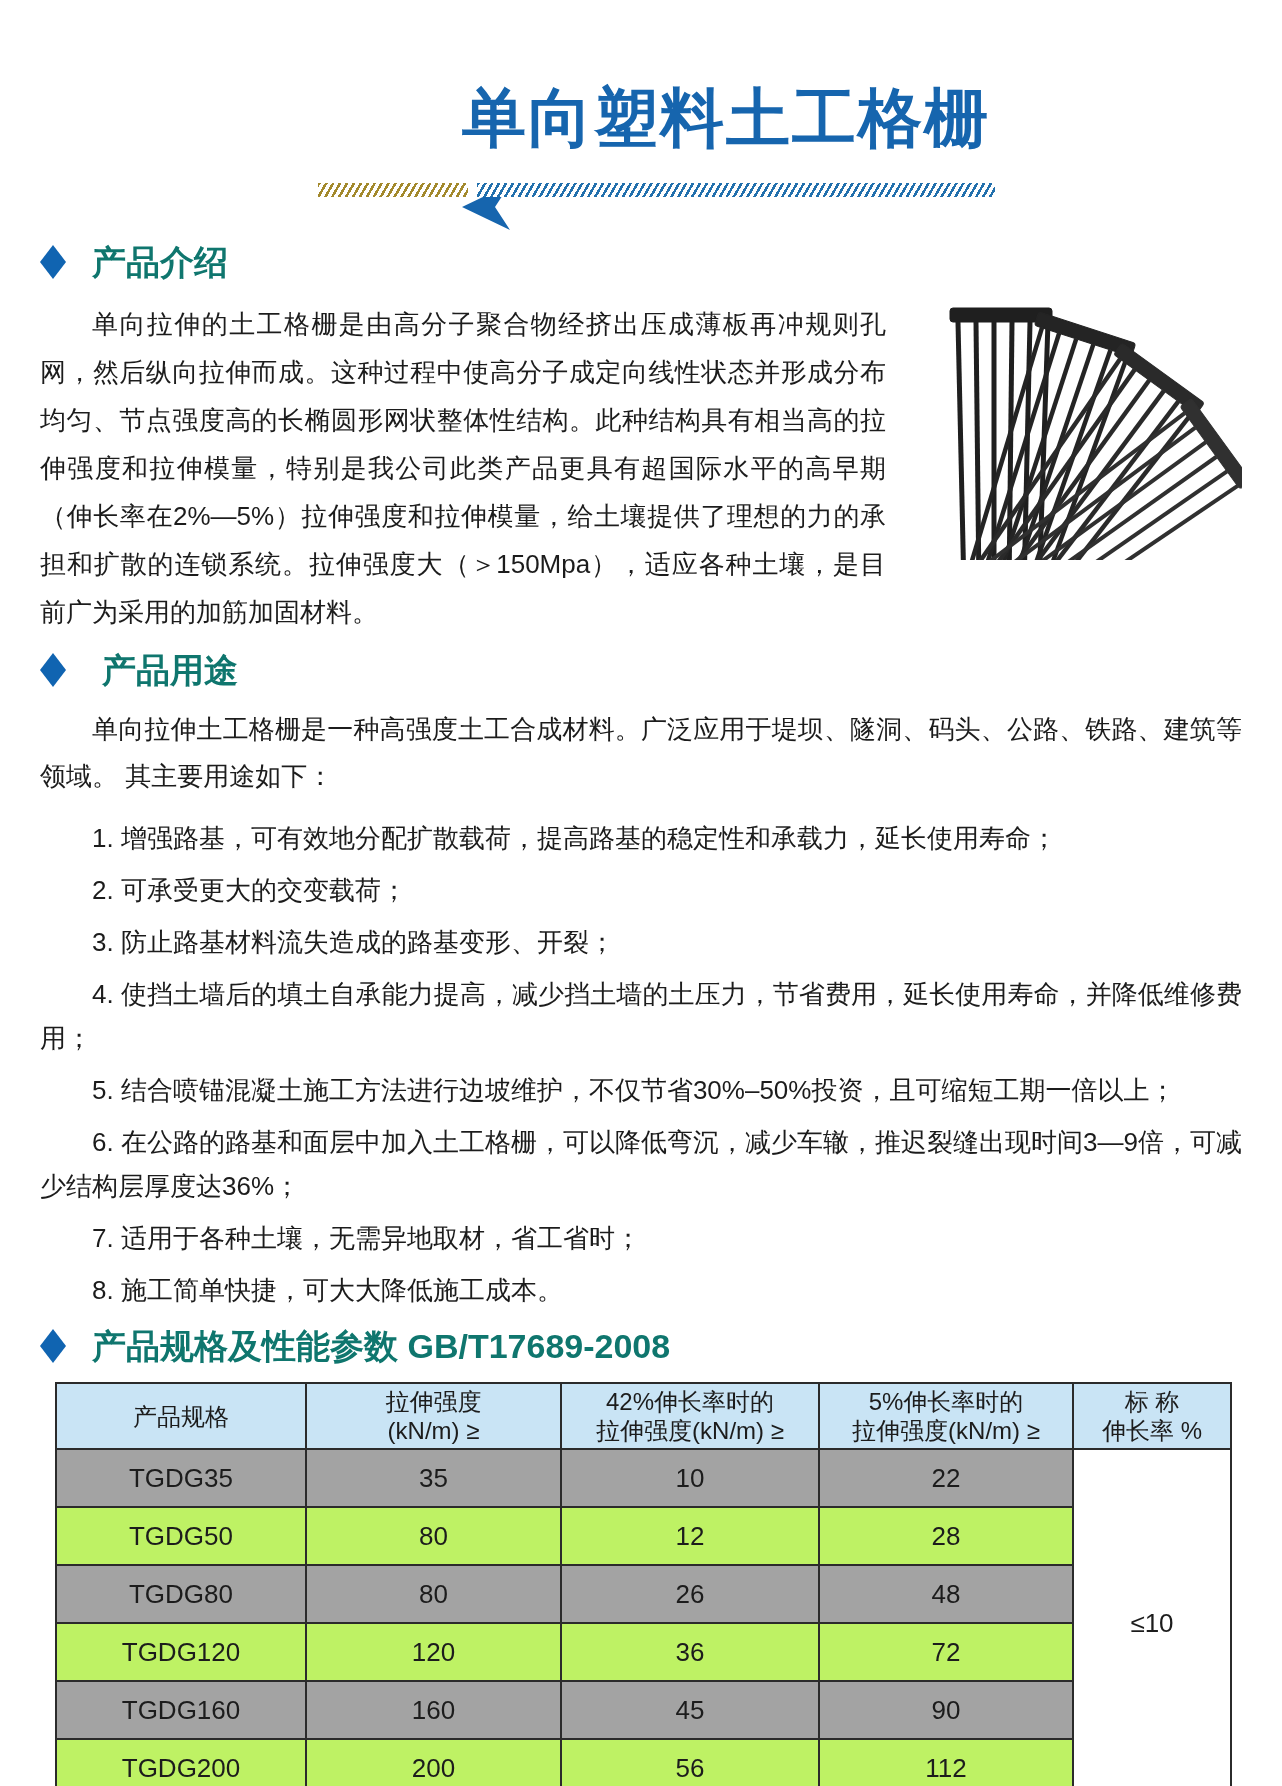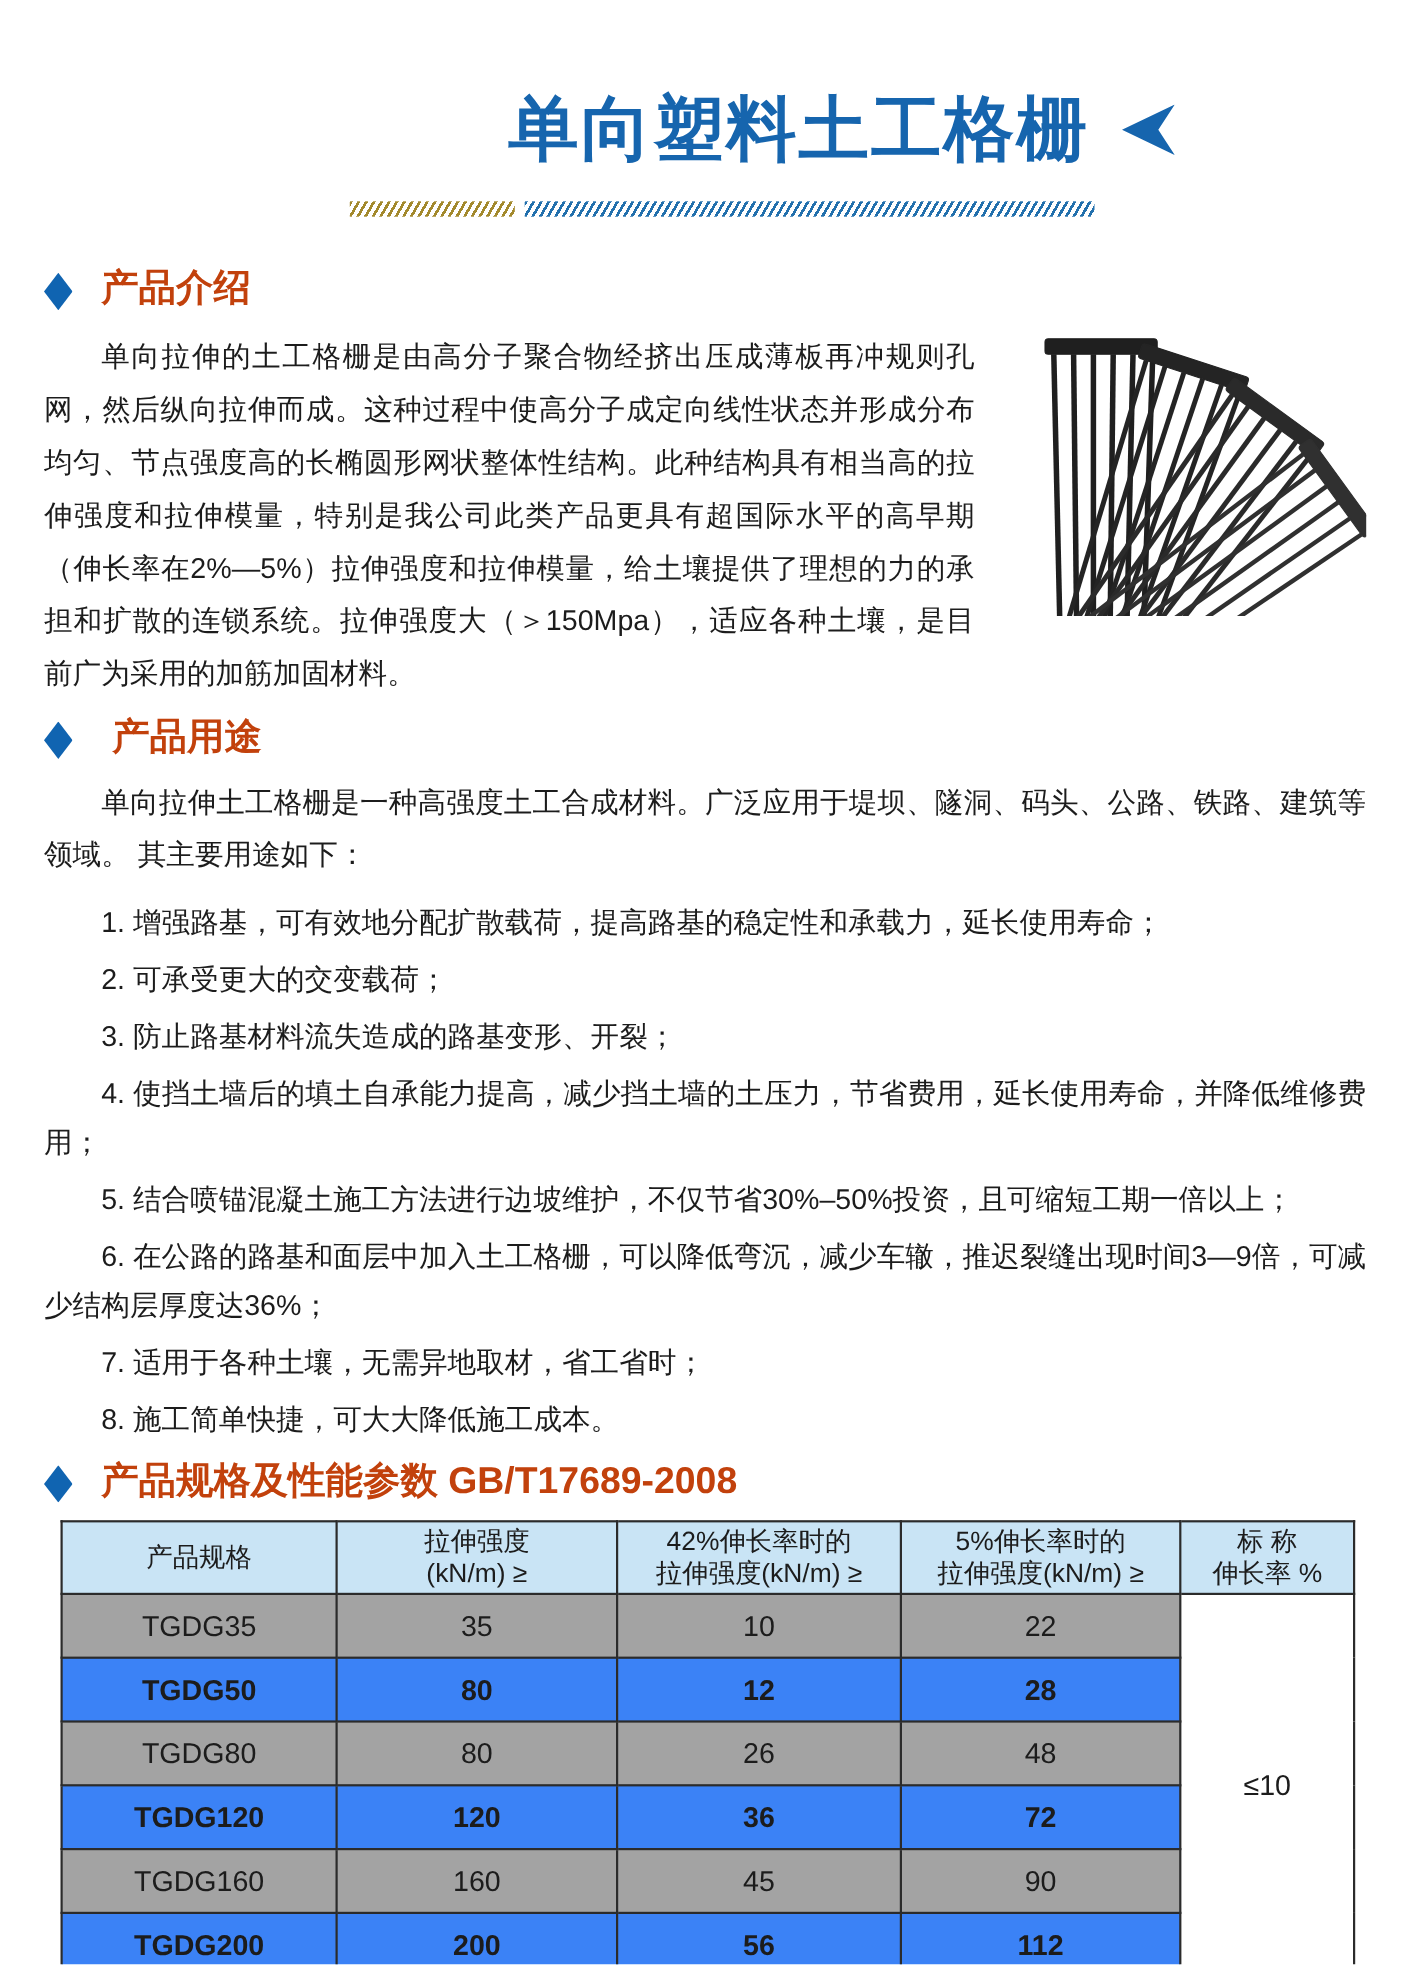--- a/index.html
+++ b/index.html
@@ -6,21 +6,21 @@
   body { font-family:"Liberation Sans", sans-serif; color:#1c1c1c; }
   .page {
     position:relative; width:1282px; height:1786px;
     background:#ffffff; overflow:hidden; margin:0 auto;
   }
 
   
   .header { position:relative; height:200px; }
   .header-title {
     position:absolute; top:82px; left:462px;
-    display:flex; align-items:center; gap:30px;
+    display:flex; gap:30px;flex-direction:column;
   }
   .page-title {
     font-family:"DejaVu Serif", serif; font-weight:bold;
     font-size:64px; line-height:72px; letter-spacing:2px;
     color:#1665ae; white-space:nowrap;
   }
   .title-arrow { display:block; }
   .stripe-row { position:absolute; top:183px; left:318px; height:14px; display:flex; gap:9px; }
   .stripe { height:14px; }
   .stripe.gold {
@@ -28,22 +28,22 @@
     background:repeating-linear-gradient(120deg, #a3892c 0 2.5px, #ffffff 2.5px 6px);
   }
   .stripe.blue {
     width:518px;
     background:repeating-linear-gradient(120deg, #2270ad 0 2.5px, #ffffff 2.5px 6px);
   }
 
   
   .content { padding:0 40px; }
   .section-heading {
-    display:flex; align-items:flex-end; gap:26px;
-    color:#c2410c; font-size:34px; font-weight:bold; line-height:40px;
+    display:flex; align-items:center; gap:26px;
+    color:#0f766e; font-size:34px; font-weight:bold; line-height:40px;
   }
   .diamond {
     width:26px; height:34px; background:#1064b1; flex:0 0 26px;
     clip-path:polygon(50% 0, 100% 50%, 50% 100%, 0 50%);
   }
   .h-intro { margin-top:42px; }
   .h-uses  { margin-top:14px;gap:36px; }
   .h-specs { margin-top:14px; }
 
   .body-text {
@@ -74,21 +74,21 @@
   table.spec th, table.spec td {
     border:2px solid #2b2b2b; text-align:center; vertical-align:middle;
     padding:0;
   }
   table.spec { border-bottom:3px solid #2b2b2b; }
   table.spec thead th {
     background:#c9e4f5; height:64px;
     font-weight:normal; font-size:24px; line-height:29px; color:#1c1c1c;
   }
   table.spec td { height:56px; font-size:26px; background:#a3a3a3; }
-  table.spec tr.alt td { background:#3b82f6;font-weight:bold; }
+  table.spec tr.alt td { background:#bef264; }
   table.spec td.merged { background:#ffffff; font-size:26px; }
 </style>
 </head>
 <body>
 
 <div class="page">
 
   <div class="header">
     <div class="header-title">
       <div class="page-title">单向塑料土工格栅</div>

